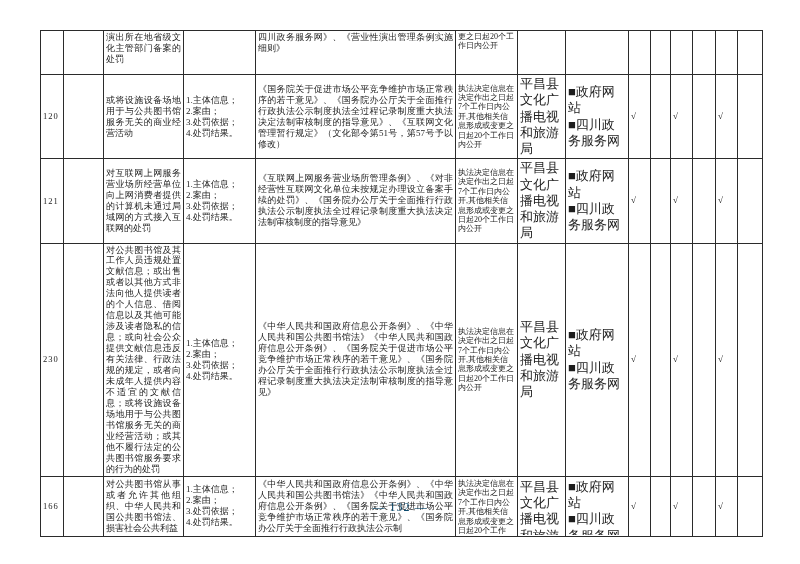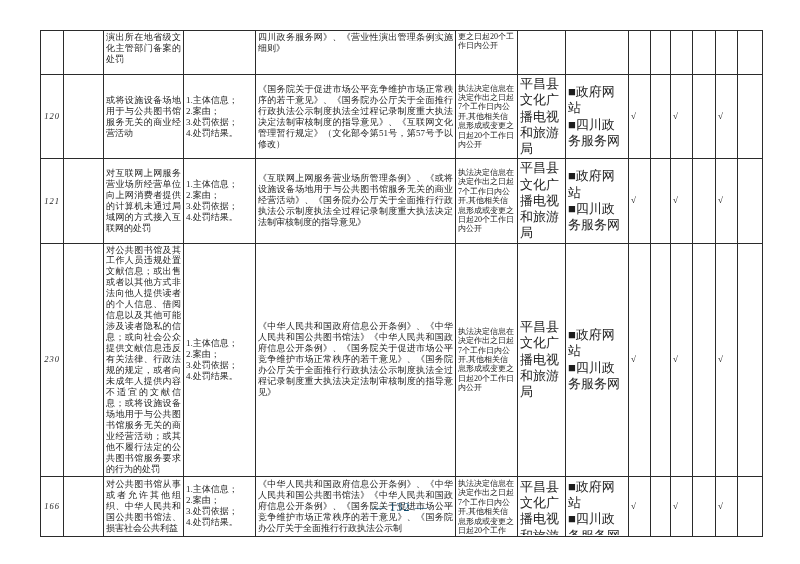--- a/index.html
+++ b/index.html
@@ -26,21 +26,21 @@
     border: 1px solid #2b2b2b;
     vertical-align: middle;
     padding: 0;
     font-size: 9px;
     line-height: 1.22;
     overflow: hidden;
     word-break: break-all;
   }
   .cw { padding: 1px 2px; }
   tr.top-align td { vertical-align: top; }
-  .c-seq  { text-align: center; font-size: 8.5px; letter-spacing: 1px; font-style: italic; }
+  .c-seq  { font-size: 8.5px; letter-spacing: 1px; }
   .c-item .cw, .c-basis .cw { text-align: justify; }
   .c-time { font-size: 8px; line-height: 1.18; }
   .c-subject, .c-channel { font-size: 13px; line-height: 1.25; }
   .c-content .cw, .c-channel .cw { white-space: pre-line; }
   .c-check { font-size: 9px; }
   .c-check .cw { padding-left: 2px; }
   .clip { max-height: 55px; overflow: hidden; }
   .page-num {
     position: absolute;
     top: 500px; left: 0;
@@ -176,21 +176,21 @@
       <td class="c-item">
             <div class="cw">对互联网上网服务营业场所经营单位向上网消费者提供的计算机未通过局域网的方式接入互联网的处罚</div>
           </td>
       <td class="c-content">
             <div class="cw">1.主体信息；
 2.案由；
 3.处罚依据；
 4.处罚结果。</div>
           </td>
       <td class="c-basis">
-            <div class="cw">《互联网上网服务营业场所管理条例》、《或将设施设备场地用于与公共图书馆服务无关的商业经营活动》、《国务院办公厅关于全面推行行政执法公示制度执法全过程记录制度重大执法决定法制审核制度的指导意见》</div>
+            <div class="cw">《互联网上网服务营业场所管理条例》、《对非经营性互联网文化单位未按规定办理设立备案手续的处罚》、《国务院办公厅关于全面推行行政执法公示制度执法全过程记录制度重大执法决定法制审核制度的指导意见》</div>
           </td>
       <td class="c-time">
             <div class="cw">执法决定信息在决定作出之日起7个工作日内公开,其他相关信息形成或变更之日起20个工作日内公开</div>
           </td>
       <td class="c-subject">
             <div class="cw">平昌县文化广播电视和旅游局</div>
           </td>
       <td class="c-channel">
             <div class="cw">■政府网站
 ■四川政务服务网</div>

